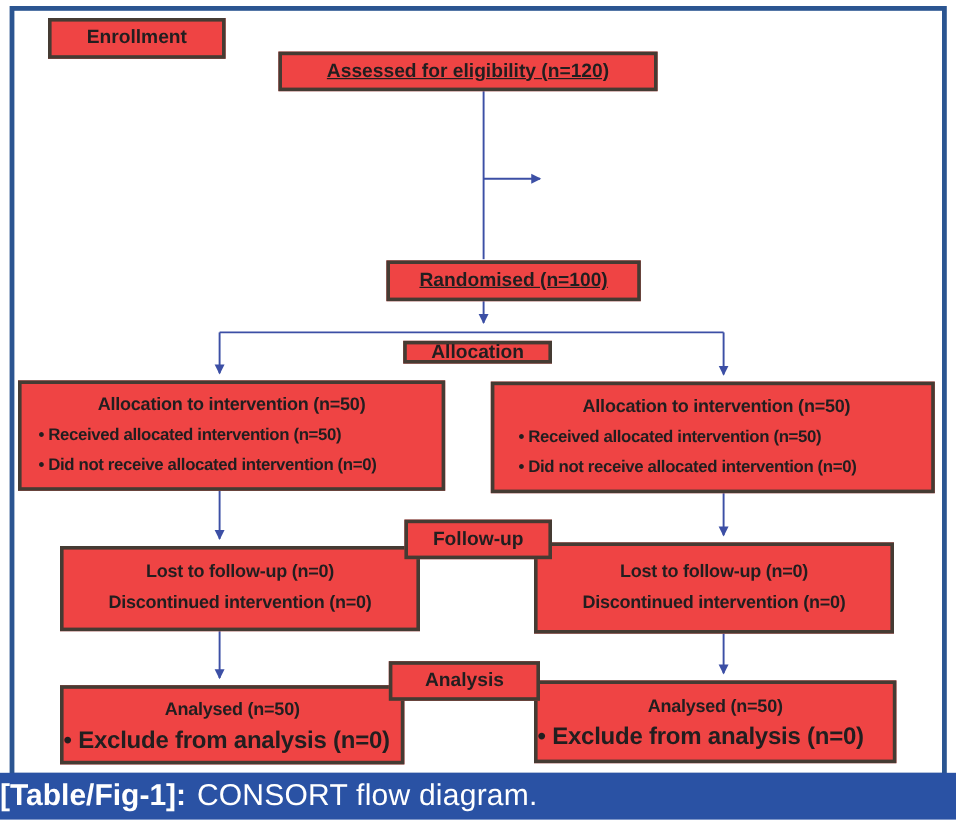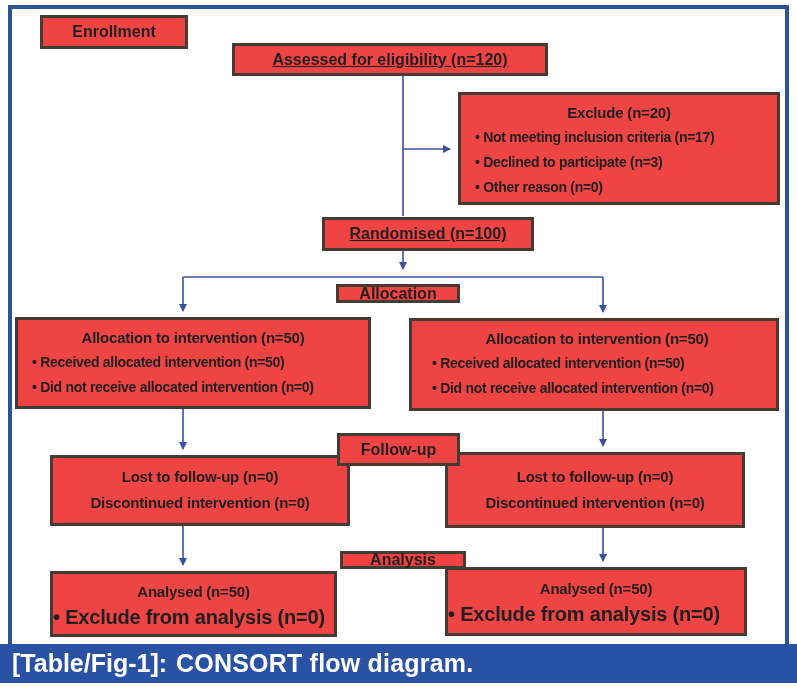--- a/index.html
+++ b/index.html
@@ -34,25 +34,25 @@
   }
   .multi{padding:5px 6px 0 6px;font-size:14px;letter-spacing:-0.3px;}
   .multi .title{text-align:center;font-size:15px;line-height:25px;letter-spacing:-0.2px;}
   .multi .item{text-align:left;line-height:25px;padding-left:8px;white-space:nowrap;}
   .centered-lines{padding-top:6px;font-size:15px;letter-spacing:-0.2px;}
   .centered-lines .cline{text-align:center;line-height:26px;}
   .centered-lines .citem{line-height:25px;font-size:20px;}
   #caption-bar{
     position:absolute;left:0;top:644px;width:797px;height:39px;
     background:var(--bar-blue);color:#ffffff;z-index:4;
-    display:flex;align-items:center;padding-left:12px;box-sizing:border-box;
+    display:flex;align-items:center;box-sizing:border-box;
     font-size:25px;
   }
   #caption-bar .prefix{font-weight:700;margin-right:9px;}
-  #caption-bar .rest{font-weight:700;letter-spacing:0.2px;}
+  #caption-bar .rest{font-weight:400;letter-spacing:0.2px;}
 </style>
 </head>
 <body>
 
 <div id="canvas">
 
   <div id="frame"></div>
 
   <svg id="connectors" width="797" height="688">
     <defs>
@@ -71,26 +71,20 @@
       <path d="M603,411 V446" marker-end="url(#ah)"></path>
       <path d="M183,526 V565" marker-end="url(#ah)"></path>
       <path d="M603,528 V561" marker-end="url(#ah)"></path>
     </g>
   </svg>
 
   <div class="node label-node" style="left:40px;top:15px;width:148px;height:34px;">Enrollment</div>
 
   <div class="node single" style="left:232px;top:43px;width:316px;height:33px;">Assessed for eligibility (n=120)</div>
 
-  <div class="node multi" style="left:458px;top:92px;width:322px;height:113px;">
-    <div class="title">Exclude (n=20)</div>
-    <div class="item">• Not meeting inclusion criteria (n=17)</div>
-    <div class="item">• Declined to participate (n=3)</div>
-    <div class="item">• Other reason (n=0)</div>
-  </div>
 
   <div class="node single" style="left:322px;top:217px;width:212px;height:34px;">Randomised (n=100)</div>
 
   <div class="node label-node" style="left:336px;top:284px;width:124px;height:19px;">Allocation</div>
 
   <div class="node multi" style="left:15px;top:317px;width:356px;height:92px;">
     <div class="title">Allocation to intervention (n=50)</div>
     <div class="item">• Received allocated intervention (n=50)</div>
     <div class="item">• Did not receive allocated intervention (n=0)</div>
   </div>
@@ -106,21 +100,21 @@
   <div class="node centered-lines" style="left:50px;top:455px;width:300px;height:71px;">
     <div class="cline">Lost to follow-up (n=0)</div>
     <div class="cline">Discontinued intervention (n=0)</div>
   </div>
 
   <div class="node centered-lines" style="left:445px;top:452px;width:300px;height:76px;padding-top:9px;">
     <div class="cline">Lost to follow-up (n=0)</div>
     <div class="cline">Discontinued intervention (n=0)</div>
   </div>
 
-  <div class="node label-node" style="left:340px;top:551px;width:126px;height:18px;">Analysis</div>
+  <div class="node label-node" style="left:324px;top:551px;width:126px;height:33px;">Analysis</div>
 
   <div class="node centered-lines" style="left:50px;top:571px;width:287px;height:66px;padding-top:5px;">
     <div class="cline">Analysed (n=50)</div>
     <div class="citem">• Exclude from analysis (n=0)</div>
   </div>
 
   <div class="node centered-lines" style="left:445px;top:567px;width:302px;height:69px;padding-top:6px;">
     <div class="cline">Analysed (n=50)</div>
     <div class="citem">• Exclude from analysis (n=0)</div>
   </div>

